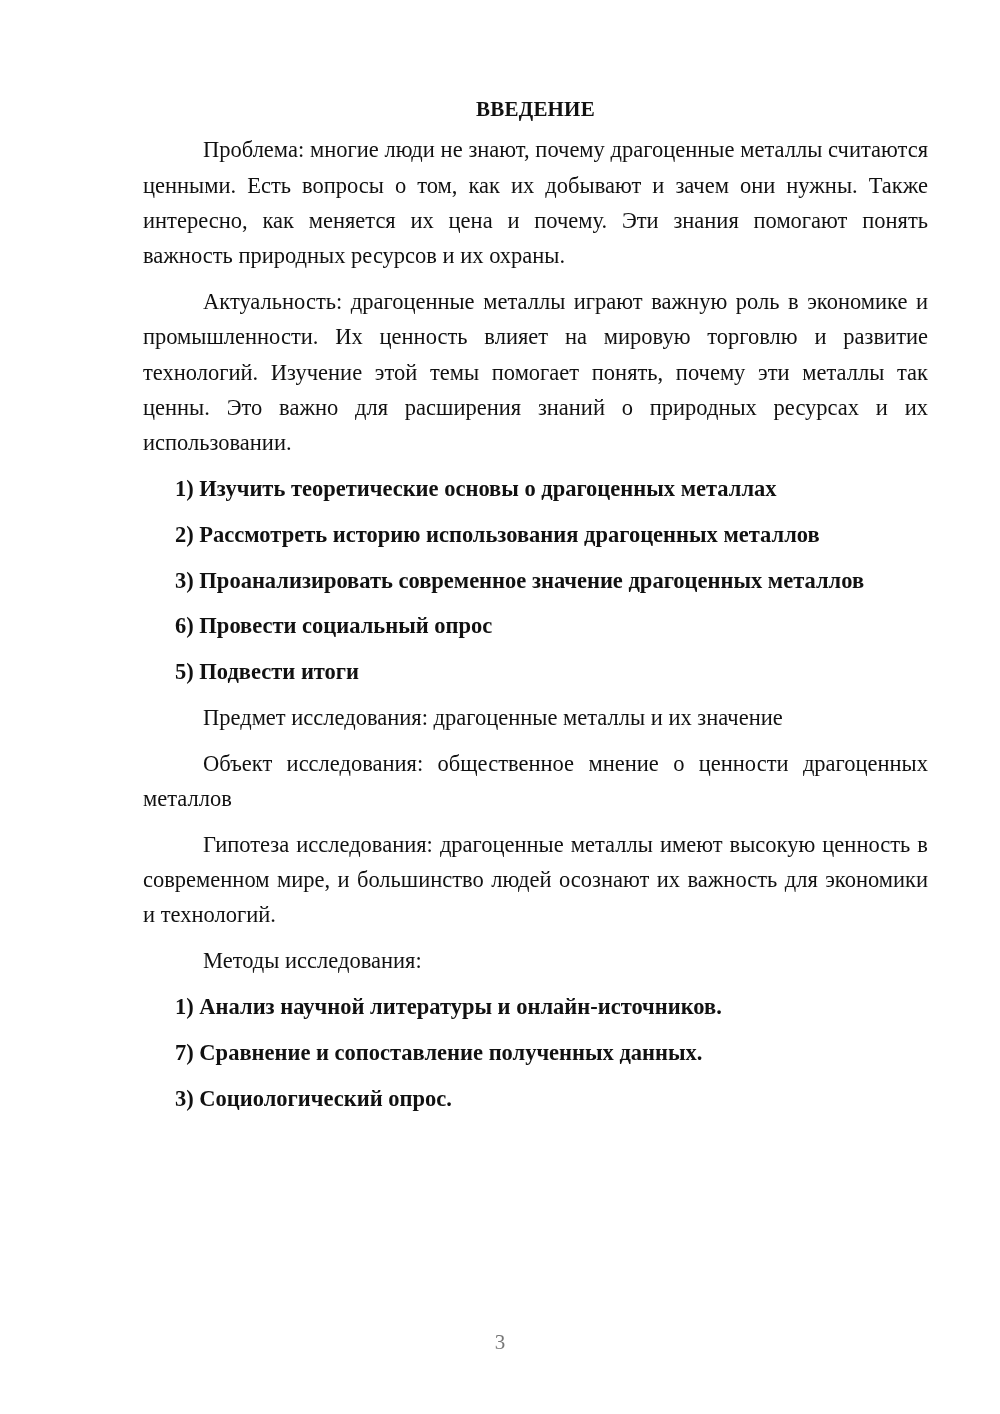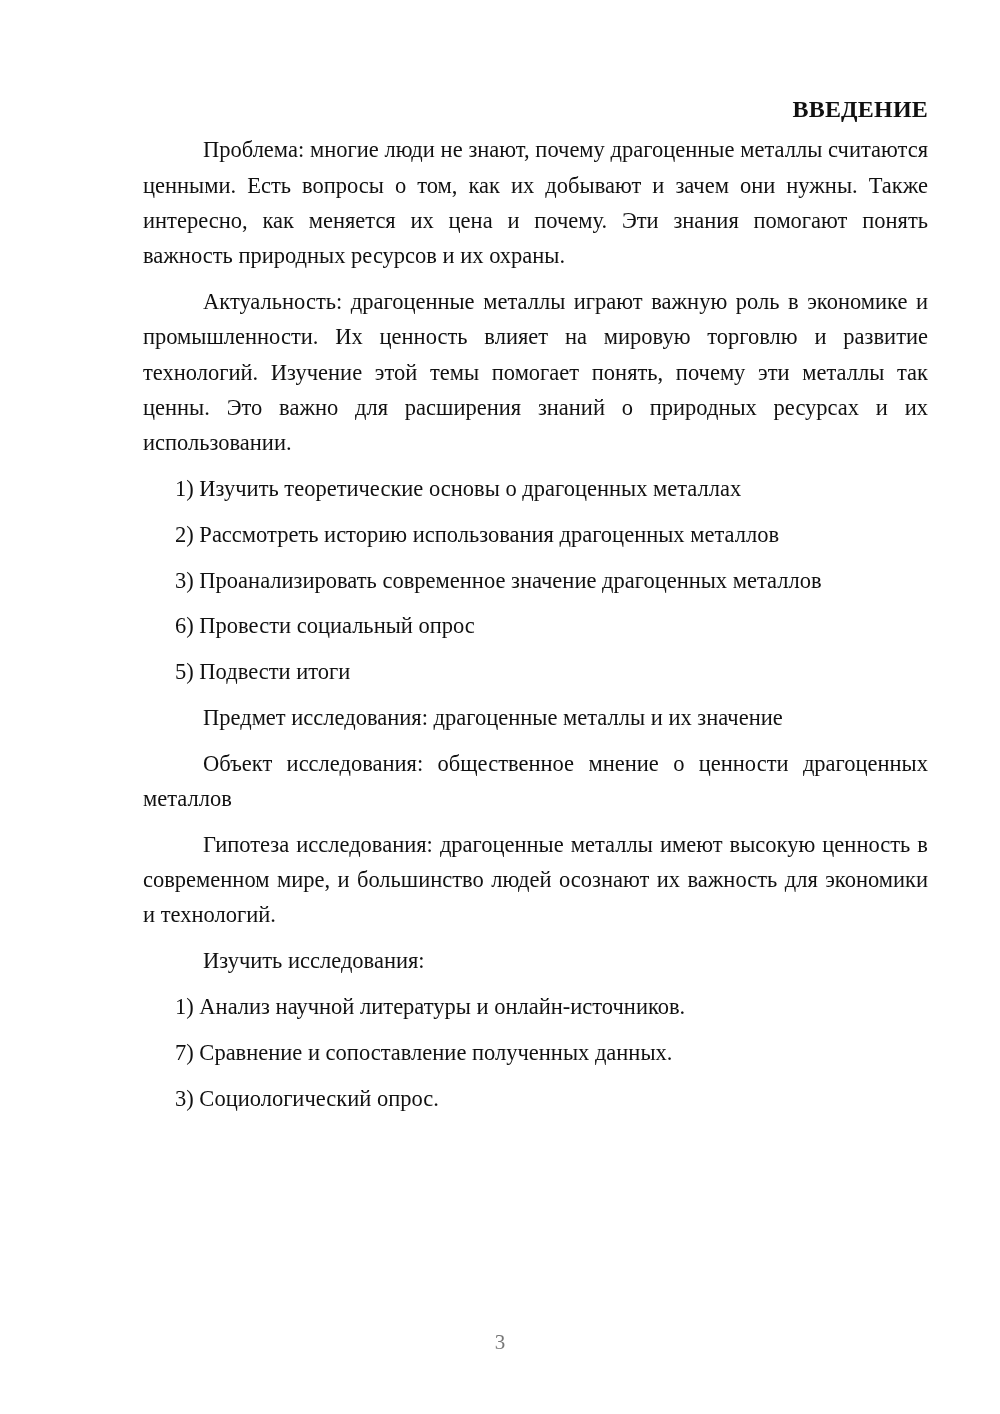--- a/index.html
+++ b/index.html
@@ -17,43 +17,44 @@
     }
     .page {
       position: absolute;
       left: 143px;
       top: 92px;
       width: 785px;
       font-size: 22.5px;
       line-height: 35.3px;
     }
     .title {
-      text-align: right;
+      text-align: center;
       font-weight: bold;
-      font-size: 24px;
+      font-size: 21px;
       margin: 0 0 5px 0;
       letter-spacing: 0.2px;
     }
     .para {
       text-align: justify;
       text-indent: 60px;
       margin: 0 0 10.5px 0;
     }
     .heading-line {
       text-indent: 60px;
       margin: 0 0 10.5px 0;
     }
     .list {
       list-style: none;
       margin: 0;
       padding: 0;
     }
     .list li {
       padding-left: 32px;
       margin: 0 0 10.5px 0;
+      font-weight: bold;
     }
     .page-number {
       position: absolute;
       left: 0;
       width: 1000px;
       top: 1330px;
       text-align: center;
       font-size: 21px;
       color: #777777;
     }
@@ -77,21 +78,21 @@
     <li>6) Провести социальный опрос</li>
     <li>5) Подвести итоги</li>
   </ul>
 
   <p class="para">Предмет исследования: драгоценные металлы и их значение</p>
 
   <p class="para">Объект исследования: общественное мнение о ценности драгоценных металлов</p>
 
   <p class="para">Гипотеза исследования: драгоценные металлы имеют высокую ценность в современном мире, и большинство людей осознают их важность для экономики и технологий.</p>
 
-  <p class="heading-line">Изучить исследования:</p>
+  <p class="heading-line">Методы исследования:</p>
 
   <ul class="list">
     <li>1) Анализ научной литературы и онлайн-источников.</li>
     <li>7) Сравнение и сопоставление полученных данных.</li>
     <li>3) Социологический опрос.</li>
   </ul>
 </div>
 
 <div class="page-number">3</div>
 

